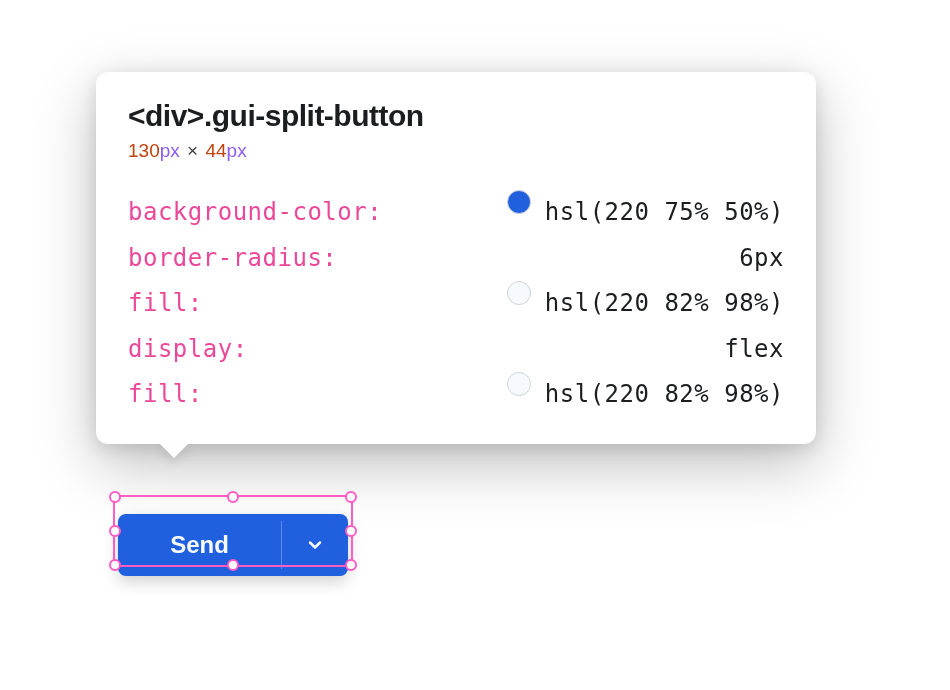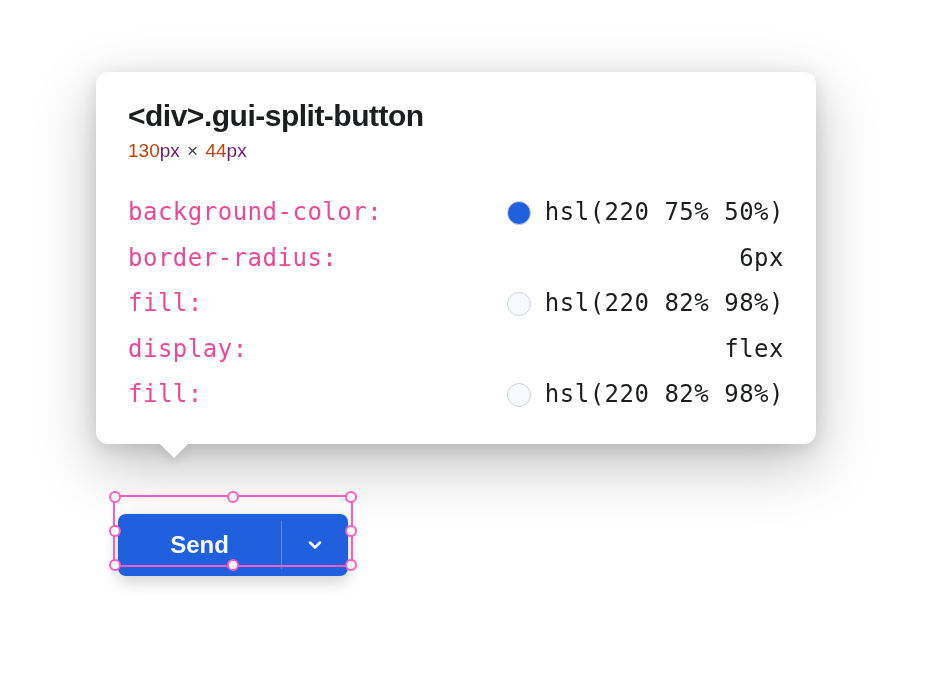--- a/index.html
+++ b/index.html
@@ -46,29 +46,29 @@
     letter-spacing: -0.5px;
     line-height: 1.2;
   }
   .dims {
     margin-top: 6px;
     font-size: 19px;
     font-weight: 500;
     color: #1b1d1f;
   }
   .dims .num { color: #c2410c; }
-  .dims .unit { color: #701a75; }
+  .dims .unit { color: #8b5cf6; }
   .dims .times { color: #444; margin: 0 2px; }
 
   .props {
     margin-top: 28px;
   }
   .prop-row {
     display: flex;
-    align-items: center;
+    align-items: flex-start;
     font-family: "SF Mono", ui-monospace, Menlo, Consolas, monospace;
     font-size: 24px;
     line-height: 1.9;
     letter-spacing: 0.5px;
   }
   .prop-name {
     color: #ec4899;
     white-space: nowrap;
   }
   .colon {

